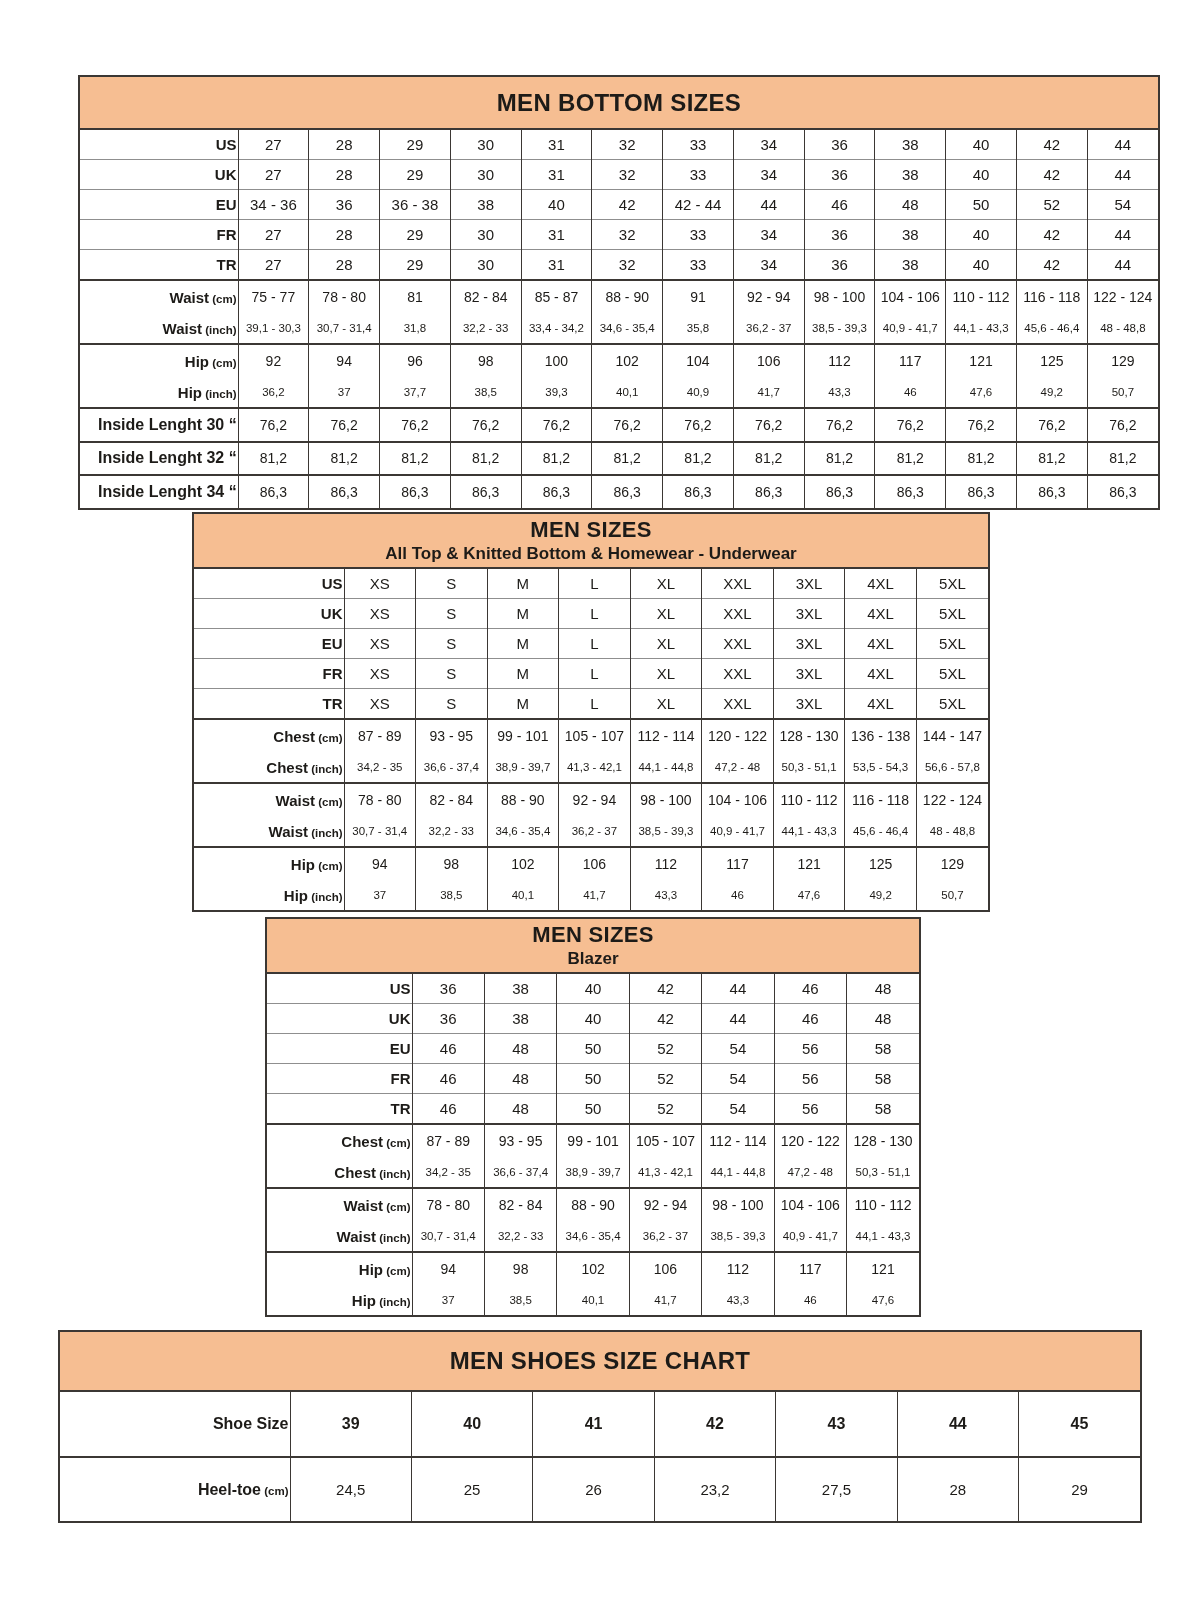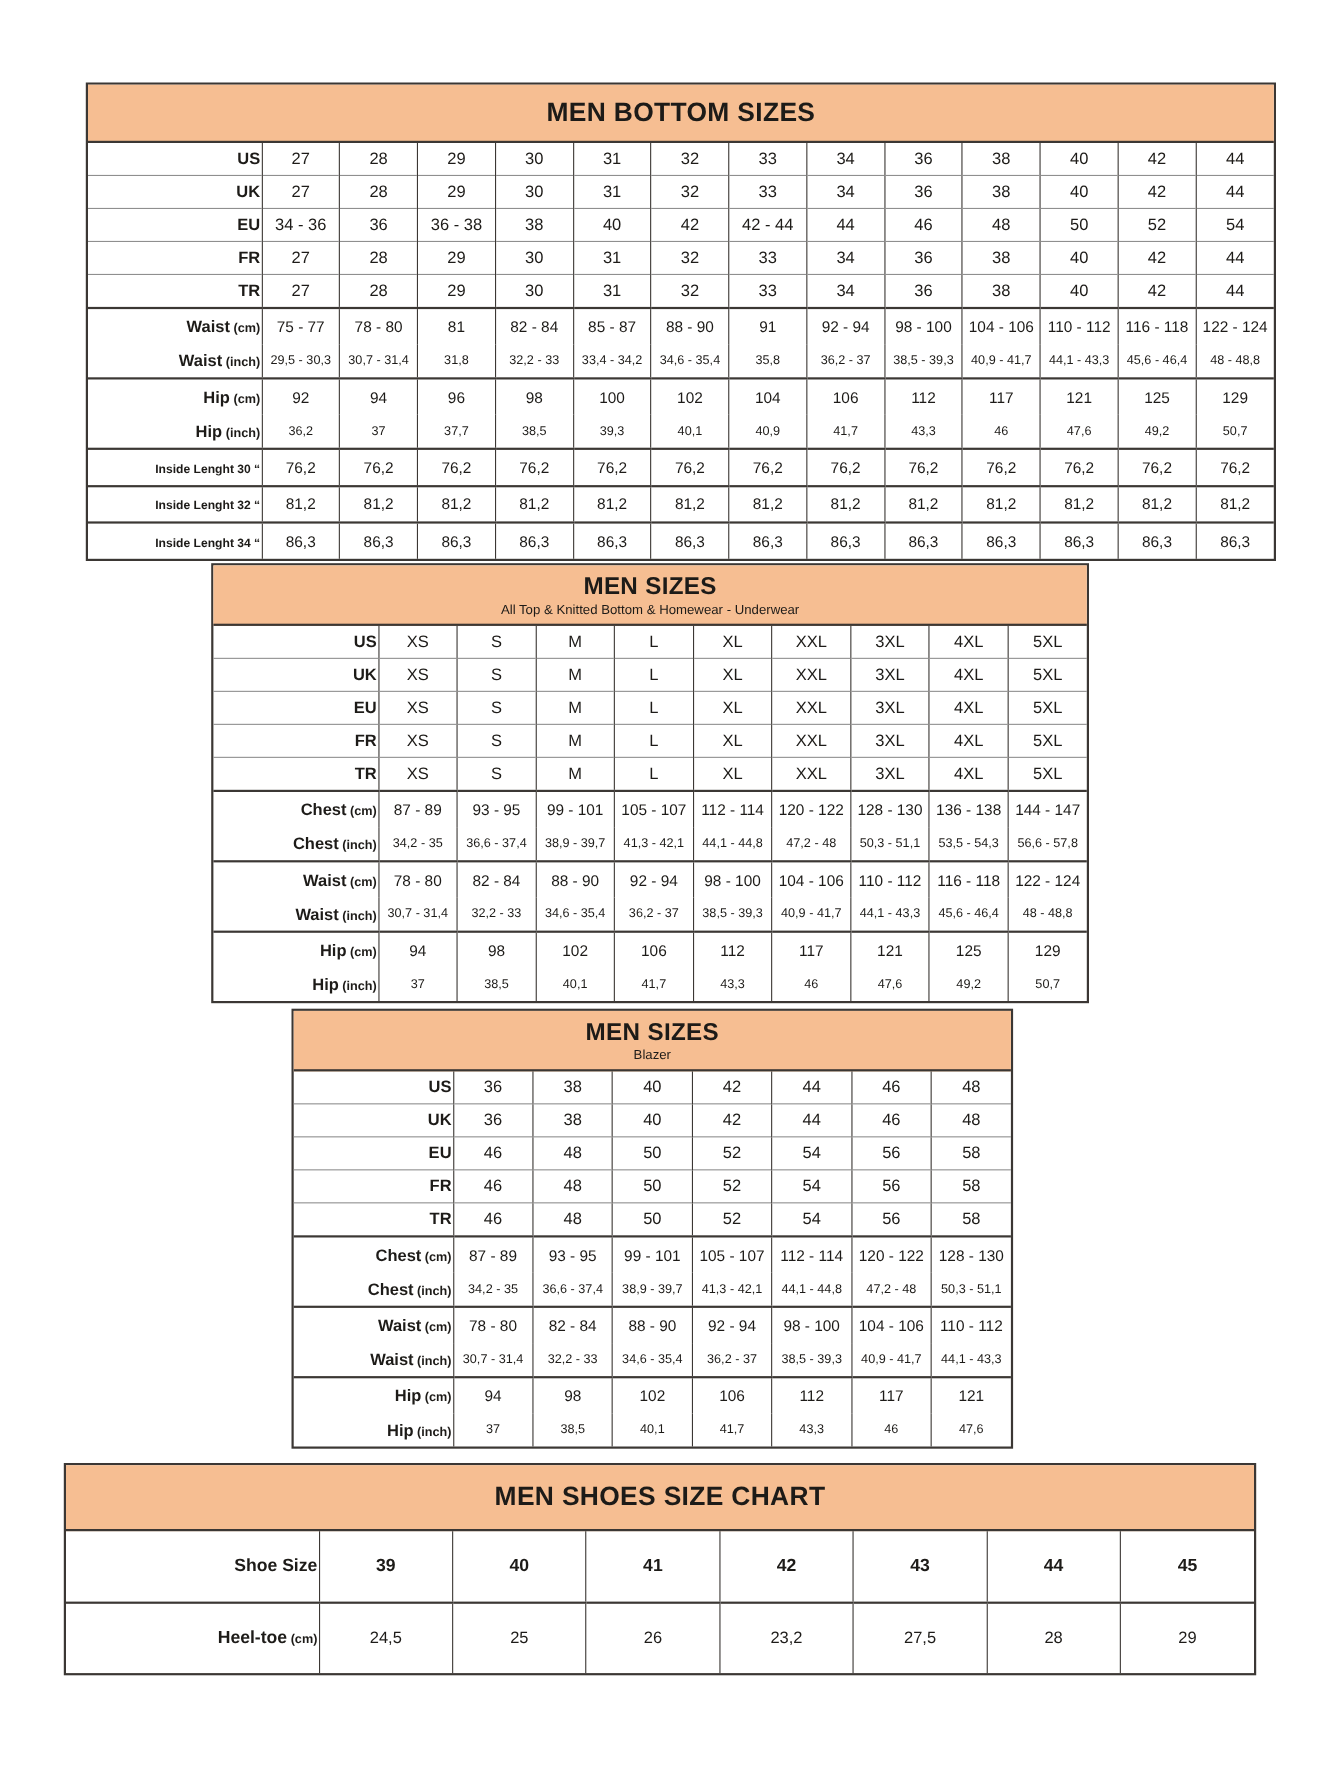--- a/index.html
+++ b/index.html
@@ -30,40 +30,40 @@
     background:var(--header-bg);
     border-bottom:2px solid var(--border-dark);
     display:flex;flex-direction:column;align-items:center;justify-content:center;
     text-align:center;
   }
   .t1 .band{height:51px;}
   .t2 .band,.t3 .band{height:53px;}
   .t4 .band{height:58px;text-align:center;}
   .title{font-weight:bold;font-size:24px;letter-spacing:.3px;}
   .t2 .title,.t3 .title{font-size:22px;}
-  .subtitle{font-weight:normal;font-size:12px;margin-top:1px;}
+  .subtitle{font-weight:bold;font-size:17px;margin-top:1px;}
   table{width:100%;border-collapse:collapse;table-layout:fixed;}
   td{
     border-left:1.5px solid var(--border-dark);
     text-align:center;vertical-align:middle;
     padding:1px 1px;overflow:hidden;white-space:nowrap;
   }
   td:first-child{border-left:none;text-align:right;}
   .label-cell{text-align:left;padding-left:18px;}
   .lab{font-weight:bold;font-size:15px;}
   .unit{font-weight:bold;font-size:11.5px;}
   tr.sep-light td{border-top:1px solid var(--border-light);}
   tr.sep-dark  td{border-top:2px solid var(--border-dark);}
   tr.sep-none  td{border-top:none;}
   tr.sep-first td{border-top:none;}
   .row-size td{height:27px;font-size:15px;}
   .row-cm   td{height:30px;font-size:14px;}
   .row-inch td{height:28px;font-size:11.5px;}
   .row-inside td{height:29.5px;font-size:14px;}
-  .row-inside .lab{font-size:11px;}
+  .row-inside .lab{font-size:16px;}
   .row-shoe td{height:62px;font-size:16px;}
   .row-shoe td.val-cell{font-weight:bold;}
   .row-shoe .lab{font-size:16px;}
   .row-heel td{height:61px;font-size:15px;margin-top:28px;}
   .row-heel .lab{font-size:16px;}
   .t1 col.label-col{width:158px;}
   .t2 col.label-col{width:150px;}
   .t3 col.label-col{width:145px;}
   .t4 col.label-col{width:230px;}
 </style>
@@ -183,21 +183,21 @@
           <td class="val-cell">91</td>
           <td class="val-cell">92 - 94</td>
           <td class="val-cell">98 - 100</td>
           <td class="val-cell">104 - 106</td>
           <td class="val-cell">110 - 112</td>
           <td class="val-cell">116 - 118</td>
           <td class="val-cell">122 - 124</td>
         </tr>
         <tr class="row-inch sep-none">
           <td class="label-cell"><span class="lab">Waist</span><span class="unit"> (inch)</span></td>
-          <td class="val-cell">29,5 - 30,3</td>
+          <td class="val-cell">39,1 - 30,3</td>
           <td class="val-cell">30,7 - 31,4</td>
           <td class="val-cell">31,8</td>
           <td class="val-cell">32,2 - 33</td>
           <td class="val-cell">33,4 - 34,2</td>
           <td class="val-cell">34,6 - 35,4</td>
           <td class="val-cell">35,8</td>
           <td class="val-cell">36,2 - 37</td>
           <td class="val-cell">38,5 - 39,3</td>
           <td class="val-cell">40,9 - 41,7</td>
           <td class="val-cell">44,1 - 43,3</td>

